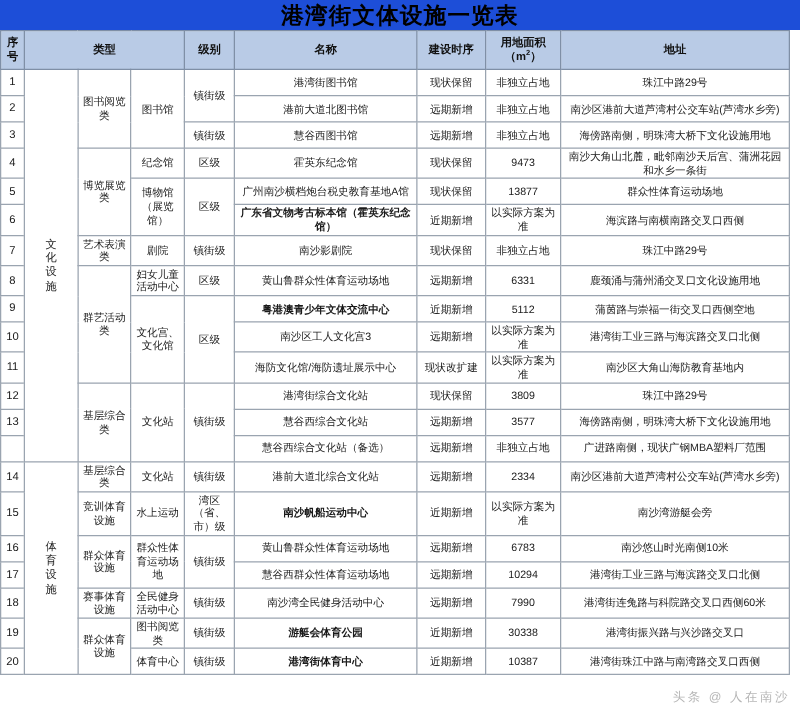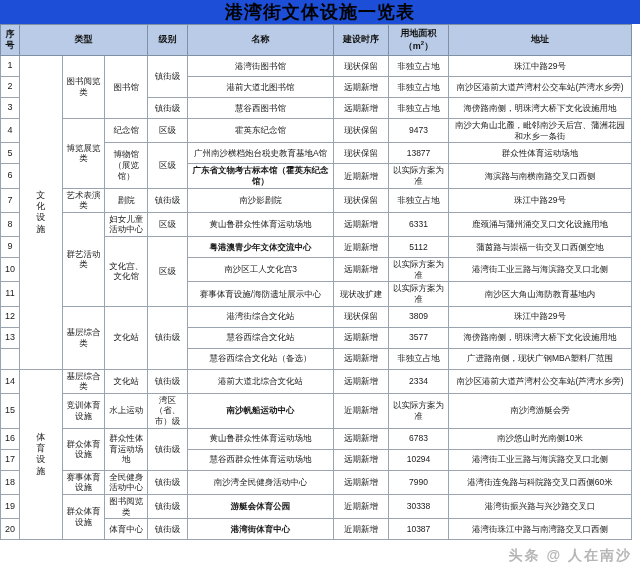--- a/index.html
+++ b/index.html
@@ -63,22 +63,22 @@
   }
   td.vert span {
     display: block;
   }
   td.bold, .bold { font-weight: bold; }
   .sup { font-size: 6px; vertical-align: super; }
   .watermark {
     position: absolute;
     right: 8px;
     bottom: 16px;
-    font-size: 14px;
-    font-weight: bold;
+    font-size: 10px;
+    font-weight: normal;
     color: rgba(90,90,90,0.45);
     letter-spacing: 2px;
     white-space: nowrap;
     pointer-events: none;
     font-family: "Liberation Sans", "DejaVu Sans", sans-serif;
   }
 </style>
 </head>
 <body>
 
@@ -192,21 +192,21 @@
         </tr>
         <tr>
           <td class="seq">10</td>
           <td>南沙区工人文化宫3</td>
           <td>远期新增</td>
           <td>以实际方案为准</td>
           <td>港湾街工业三路与海滨路交叉口北侧</td>
         </tr>
         <tr>
           <td class="seq">11</td>
-          <td>赛事体育设施/海防遗址展示中心</td>
+          <td>海防文化馆/海防遗址展示中心</td>
           <td>现状改扩建</td>
           <td>以实际方案为准</td>
           <td>南沙区大角山海防教育基地内</td>
         </tr>
         <tr>
           <td class="seq">12</td>
           <td rowspan="3">基层综合类</td>
           <td rowspan="3">文化站</td>
           <td rowspan="3">镇街级</td>
           <td>港湾街综合文化站</td>

